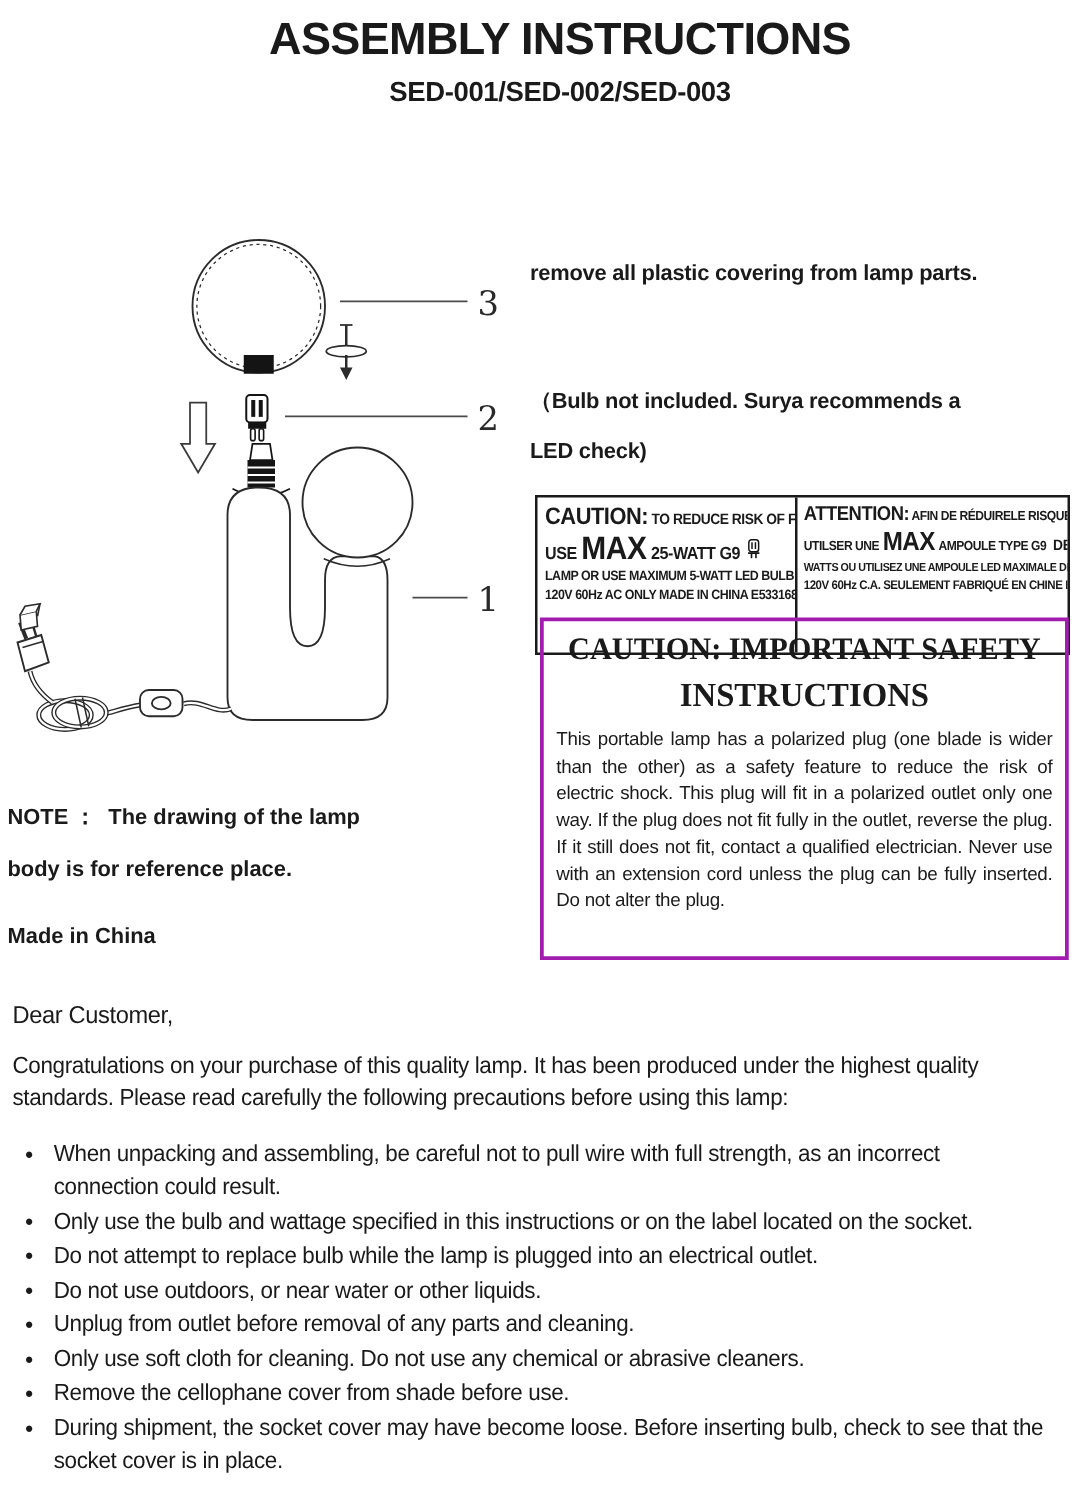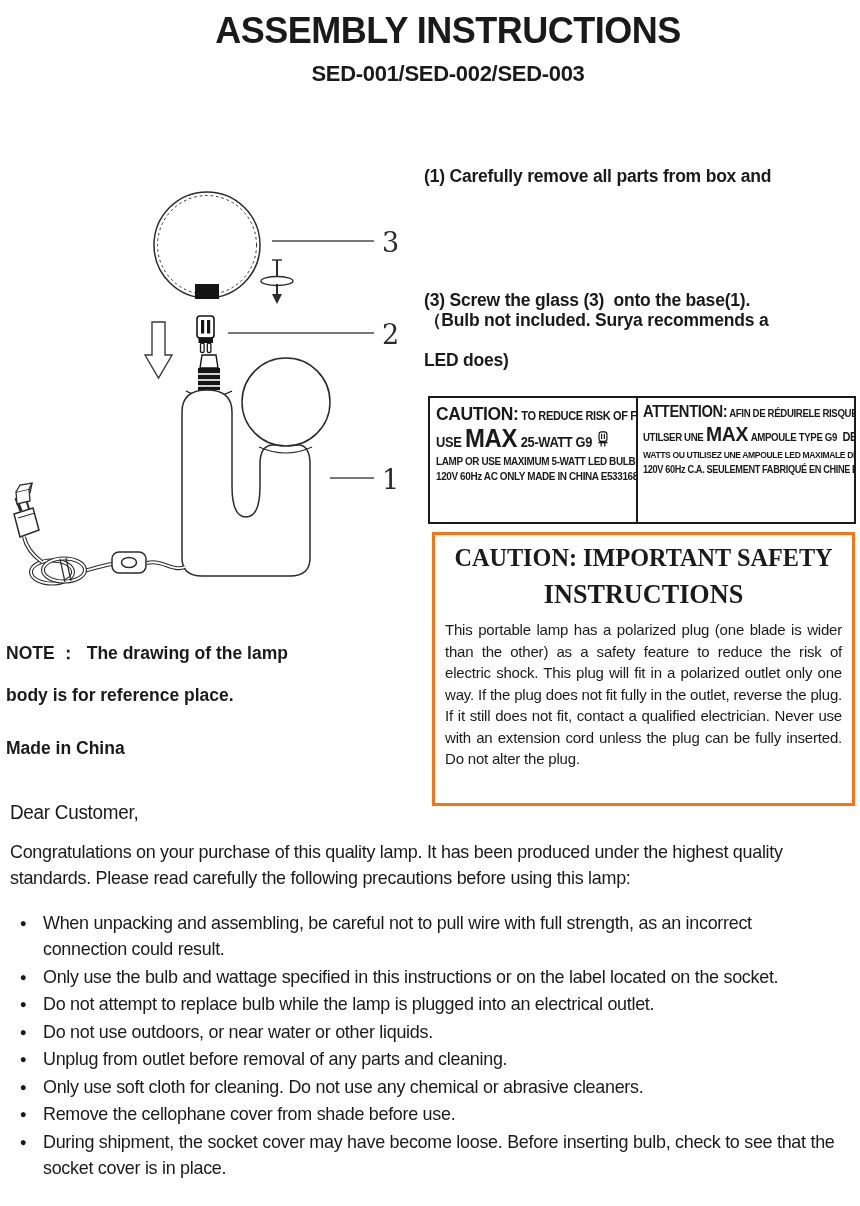--- a/index.html
+++ b/index.html
@@ -47,22 +47,22 @@
   .cl-r3,.cl-r4 { font-size:10.8px; }
   .cl-fr .cl-r3 { font-size:9.3px; }
   .cl-fr .cl-r4 { font-size:10px; }
   .cl-en .cl-row{ margin-bottom:3px; }
   .cl-fr .cl-row{ margin-bottom:4px; }
   .cl-en .row2 { margin-top:2px; margin-bottom:5px; }
   .cl-fr .row2 { margin-top:3px; margin-bottom:6px; }
   .bulb-glyph { align-self:center; }
 
   
-  .safety-box { position:absolute; left:432px; top:532px; width:423px; height:274px;
-                border:3px solid #f97316; box-sizing:border-box; }
+  .safety-box { position:absolute; left:432px; top:494px; width:423px; height:274px;
+                border:3px solid #a21caf; box-sizing:border-box; }
   .sb-title { text-align:center; font-family:"Liberation Serif", serif; font-weight:bold;
               transform:scaleX(0.97); transform-origin:50% 0; }
   .sb-t1 { font-size:25px; margin-top:9px; }
   .sb-t2 { font-size:27px; margin-top:7px; }
   .sb-body { margin:9px 10px 0 10px; font-size:15px; line-height:21.5px;
              text-align:justify; letter-spacing:-0.2px; }
 
   
   .note { position:absolute; left:6px; top:630px; width:420px;
           font-weight:bold; font-size:17.5px; }
@@ -161,24 +161,23 @@
       <line x1="18" y1="378" x2="35" y2="373" stroke="#2b2b2b" stroke-width="1.1"></line>
       <line x1="21" y1="371" x2="16" y2="358" stroke="#2b2b2b" stroke-width="3.2"></line>
       <line x1="29" y1="369" x2="25" y2="356" stroke="#2b2b2b" stroke-width="2"></line>
       <polygon points="48,352 61,349 62,361 49,364" fill="#fff" stroke="#2b2b2b" stroke-width="1.3" transform="translate(-32,0)"></polygon>
       <polyline points="16,352 20,345 32,343 29,349" fill="#fff" stroke="#2b2b2b" stroke-width="1.3"></polyline>
       <line x1="32" y1="343" x2="30" y2="353" stroke="#2b2b2b" stroke-width="1.3"></line>
     </g>
   </svg>
 
   <div class="steps">
-    <div class="step-line s1">(1) Carefully remove all parts from box and</div>
-    <div class="step-line s4">(3) Screw the glass (3)  onto the base(1).</div>
+    <div class="step-line s2">remove all plastic covering from lamp parts.</div>
     <div class="step-line s5">（Bulb not included. Surya recommends a</div>
-    <div class="step-line s6">LED does)</div>
+    <div class="step-line s6">LED check)</div>
   </div>
 
   <div class="caution-label">
     <div class="cl-half cl-en">
       <div class="cl-row">
         <span class="cl-h-en">CAUTION:</span>
         <span class="cl-r1-en">TO REDUCE RISK OF FIRE,</span>
       </div>
       <div class="cl-row row2">
         <span class="cl-use-en">USE</span>

